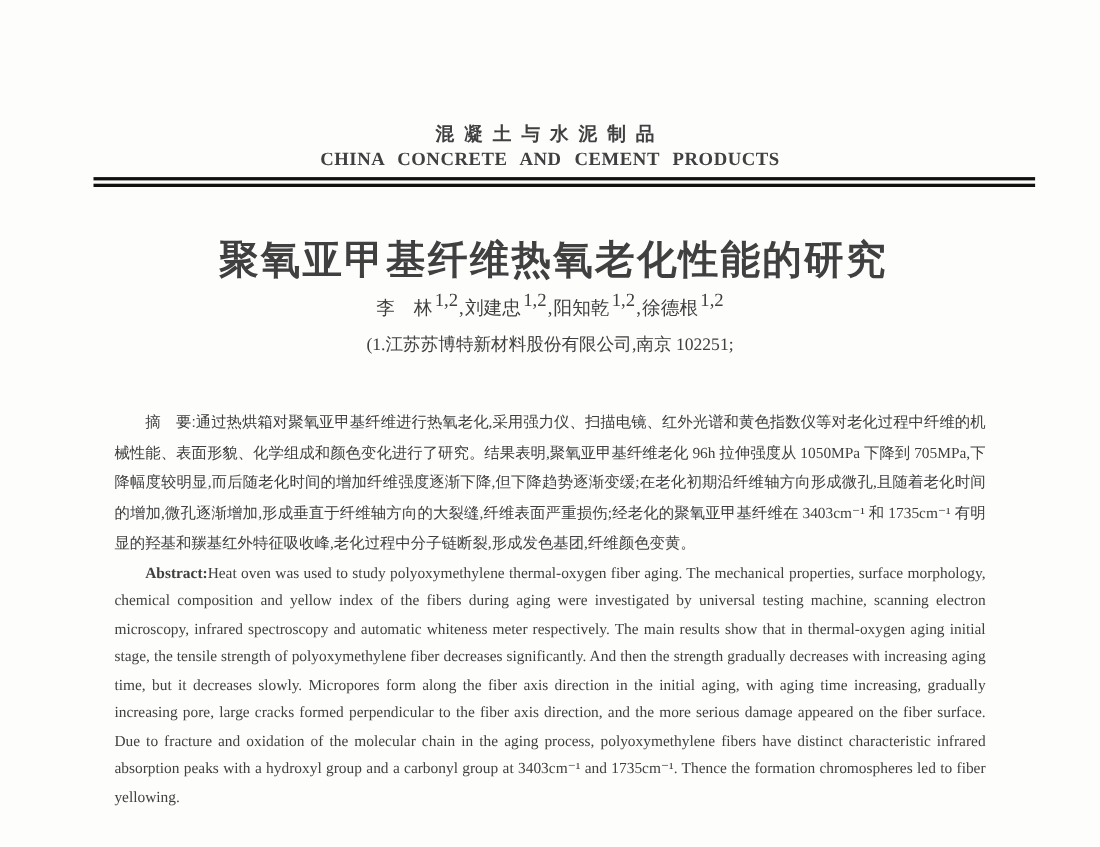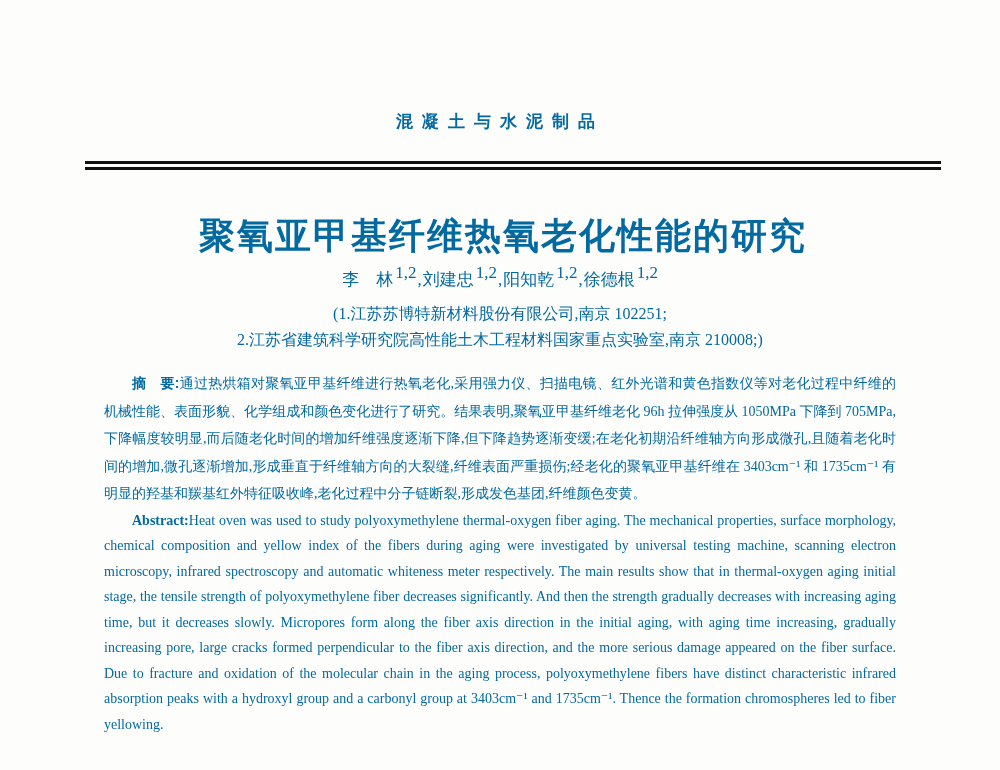--- a/index.html
+++ b/index.html
@@ -2,21 +2,21 @@
 <html><head>
 <meta charset="utf-8">
 <style>
   html, body { margin: 0; padding: 0; background: #e8e8e8; }
   .page {
     position: relative;
     width: 1000px;
     height: 770px;
     margin: 0 auto;
     background: #fdfdfc;
-    color: #0369a1;
+    color: #404040;
     overflow: hidden;
     font-family: "Liberation Serif", "DejaVu Serif", serif;
   }
   .journal-cn {
     position: absolute; top: 110px; left: 0; width: 100%;
     text-align: center;
     font-size: 17px; font-weight: bold;
     letter-spacing: 9px;
   }
   .journal-en {
@@ -61,44 +61,44 @@
     text-indent: 2em;
   }
   .abstract-en {
     margin: 0;
     font-size: 14px;
     line-height: 25.5px;
     text-align: justify;
     text-indent: 2em;
   }
   .label-cn {
-    font-weight: bold;
+    font-weight: normal;
     font-family: "Liberation Sans", "DejaVu Sans", sans-serif;
   }
   .label-en { font-weight: bold; }
 </style>
 </head>
 <body>
 
 <div class="page">
 
   <div class="journal-cn">混凝土与水泥制品</div>
 
+  <div class="journal-en">CHINA  CONCRETE  AND  CEMENT  PRODUCTS</div>
 
   <div class="double-rule"></div>
 
   <h1 class="article-title">聚氧亚甲基纤维热氧老化性能的研究</h1>
 
   <div class="authors">
     <span>李　林</span><sup>1,2</sup><span class="author-sep">,</span><span>刘建忠</span><sup>1,2</sup><span class="author-sep">,</span><span>阳知乾</span><sup>1,2</sup><span class="author-sep">,</span><span>徐德根</span><sup>1,2</sup>
   </div>
 
   <div class="affiliations">
     <div>(1.江苏苏博特新材料股份有限公司,南京 102251;</div>
-    <div>2.江苏省建筑科学研究院高性能土木工程材料国家重点实验室,南京 210008;)</div>
   </div>
 
   <div class="body-text">
 
     <p class="abstract-cn"><span class="label-cn">摘　要:</span><span>通过热烘箱对聚氧亚甲基纤维进行热氧老化,采用强力仪、扫描电镜、红外光谱和黄色指数仪等对老化过程中纤维的机械性能、表面形貌、化学组成和颜色变化进行了研究。结果表明,聚氧亚甲基纤维老化 96h 拉伸强度从 1050MPa 下降到 705MPa,下降幅度较明显,而后随老化时间的增加纤维强度逐渐下降,但下降趋势逐渐变缓;在老化初期沿纤维轴方向形成微孔,且随着老化时间的增加,微孔逐渐增加,形成垂直于纤维轴方向的大裂缝,纤维表面严重损伤;经老化的聚氧亚甲基纤维在 3403cm⁻¹ 和 1735cm⁻¹ 有明显的羟基和羰基红外特征吸收峰,老化过程中分子链断裂,形成发色基团,纤维颜色变黄。</span></p>
 
 
     <p class="abstract-en"><span class="label-en">Abstract:</span><span>Heat oven was used to study polyoxymethylene thermal-oxygen fiber aging. The mechanical properties, surface morphology, chemical composition and yellow index of the fibers during aging were investigated by universal testing machine, scanning electron microscopy, infrared spectroscopy and automatic whiteness meter respectively. The main results show that in thermal-oxygen aging initial stage, the tensile strength of polyoxymethylene fiber decreases significantly. And then the strength gradually decreases with increasing aging time, but it decreases slowly. Micropores form along the fiber axis direction in the initial aging, with aging time increasing, gradually increasing pore, large cracks formed perpendicular to the fiber axis direction, and the more serious damage appeared on the fiber surface. Due to fracture and oxidation of the molecular chain in the aging process, polyoxymethylene fibers have distinct characteristic infrared absorption peaks with a hydroxyl group and a carbonyl group at 3403cm⁻¹ and 1735cm⁻¹. Thence the formation chromospheres led to fiber yellowing.</span></p>
 
   </div>

